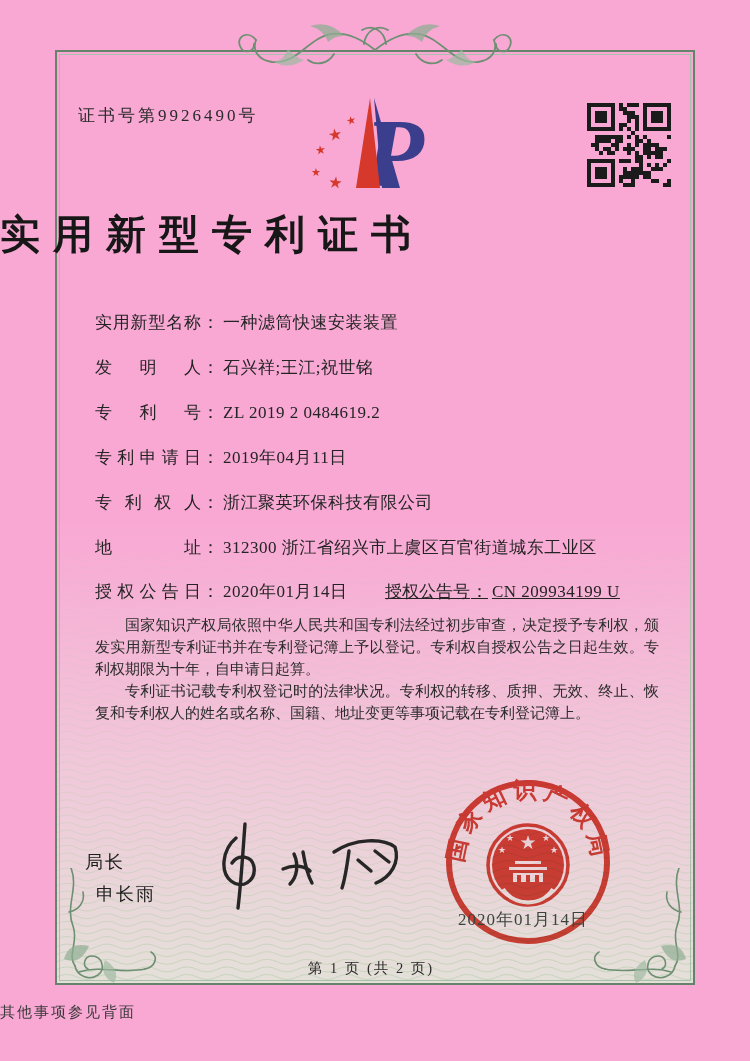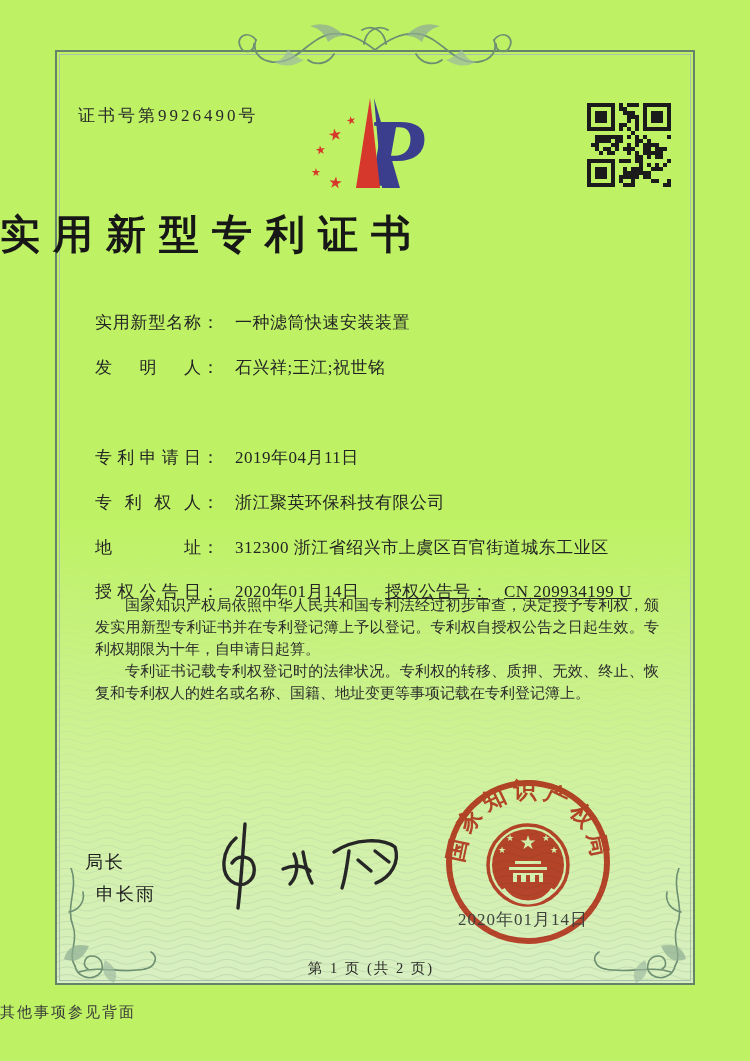--- a/index.html
+++ b/index.html
@@ -1,38 +1,38 @@
 <!DOCTYPE html>
 <html><head>
 <meta charset="utf-8">
 <style>
   html,body{margin:0;padding:0;background:#fff;}
-  #page{position:relative;width:750px;height:1061px;background:#bef264;overflow:hidden;
+  #page{position:relative;width:750px;height:1061px;background:#f9a8d4;overflow:hidden;
         font-family:"Liberation Serif","DejaVu Serif",serif;color:#222;
         border-right:1px solid #e2e2e2;border-bottom:1px solid #d8d8d8;}
   .abs{position:absolute;}
   
   #frame{left:55px;top:50px;width:640px;height:935px;border:2px solid #64836a;box-sizing:border-box;z-index:1;}
   #frame-inner{position:absolute;left:2px;top:2px;right:2px;bottom:2px;border:1px solid #a9c0ab;}
   
   #tint{left:57px;top:520px;width:636px;height:463px;z-index:0;
         background:linear-gradient(to bottom,rgba(234,244,230,0) 0%,rgba(229,241,224,.45) 55%,rgba(223,238,218,.8) 100%);}
   #waves{left:57px;top:553px;z-index:0;}
   .content{z-index:3;}
   #cert-number{left:78px;top:104px;font-size:17px;letter-spacing:3px;color:#2a2a2a;}
   #cnipa-logo{left:308px;top:96px;z-index:3;}
   #qr-code{left:587px;top:103px;z-index:3;}
   #cert-title{left:0;right:0;top:207px;text-align:left;font-size:40px;font-weight:bold;
               letter-spacing:13px;color:#171717;}
   .field-row{left:95px;width:570px;font-size:17px;color:#242424;white-space:nowrap;}
   .flabel{display:inline-block;width:106px;text-align:justify;text-align-last:justify;}
-  .fvalue{margin-left:16px;letter-spacing:.5px;}
+  .fvalue{margin-left:4px;letter-spacing:.5px;}
   .colon{margin-left:1px;}
   #grant-number-pair{position:absolute;left:290px;top:0;text-decoration:underline;}
-  #body-text{left:95px;top:594px;width:564px;font-size:15px;line-height:22px;color:#2c2c2c;
+  #body-text{left:95px;top:614px;width:564px;font-size:15px;line-height:22px;color:#2c2c2c;
              text-align:justify;z-index:3;}
   #body-text p{margin:0;text-indent:2em;}
   #director-title{left:85px;top:850px;font-size:18px;letter-spacing:2px;color:#1e1e1e;}
   #director-name{left:96px;top:882px;font-size:18px;letter-spacing:2px;color:#1e1e1e;}
   #signature{left:198px;top:818px;z-index:4;}
   #official-seal{left:443px;top:777px;z-index:4;mix-blend-mode:multiply;}
   #issue-date{left:458px;top:908px;font-size:17px;color:#3d423d;z-index:5;letter-spacing:1px;}
   #page-indicator{left:0;right:8px;top:959px;text-align:center;font-size:14.5px;color:#2a2a2a;z-index:3;letter-spacing:2px;}
   #back-note{left:0;right:0;top:1003px;font-size:15px;color:#3a3a3a;letter-spacing:2px;}
   .flourish{z-index:2;}
@@ -373,20 +373,23 @@
     </svg>
 
   <div id="cert-title" class="abs content">实用新型专利证书</div>
 
   <div class="abs content field-row" style="top:311px">
     <span class="flabel">实用新型名称</span><span class="colon">：</span><span class="fvalue">一种滤筒快速安装装置</span>
   </div>
   <div class="abs content field-row" style="top:356px">
     <span class="flabel">发明人</span><span class="colon">：</span><span class="fvalue">石兴祥;王江;祝世铭</span>
   </div>
+  <div class="abs content field-row" style="top:401px">
+    <span class="flabel">专利号</span><span class="colon">：</span><span class="fvalue">ZL 2019 2 0484619.2</span>
+  </div>
   <div class="abs content field-row" style="top:446px">
     <span class="flabel">专利申请日</span><span class="colon">：</span><span class="fvalue">2019年04月11日</span>
   </div>
   <div class="abs content field-row" style="top:491px">
     <span class="flabel">专利权人</span><span class="colon">：</span><span class="fvalue">浙江聚英环保科技有限公司</span>
   </div>
   <div class="abs content field-row" style="top:536px">
     <span class="flabel">地址</span><span class="colon">：</span><span class="fvalue">312300 浙江省绍兴市上虞区百官街道城东工业区</span>
   </div>
   <div class="abs content field-row" style="top:580px">

